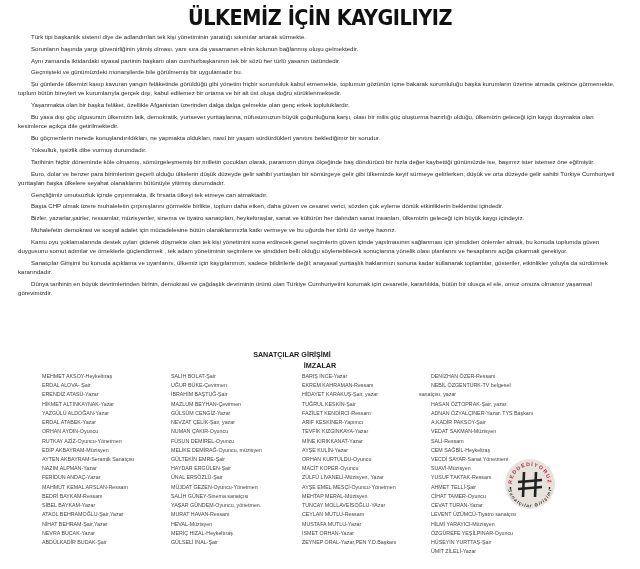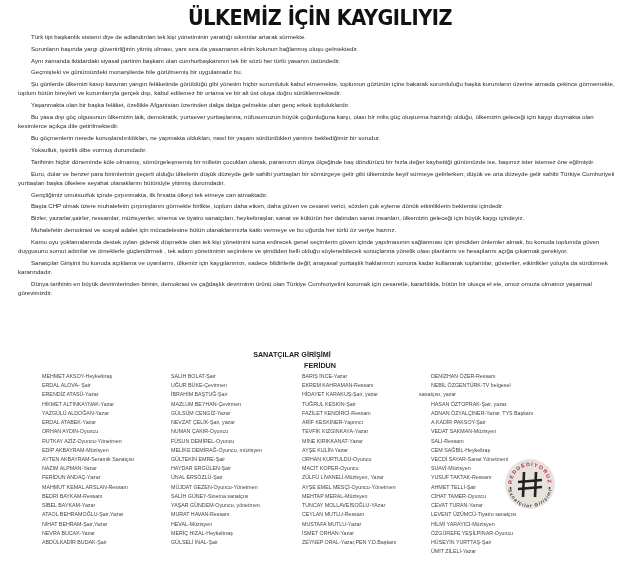--- a/index.html
+++ b/index.html
@@ -38,21 +38,21 @@
   <p class="para">Gençliğimiz umutsuzluk içinde çırpınmakta, ilk fırsatta ülkeyi tek etmeye can atmaktadır.</p>
   <p class="para">Başta CHP olmak üzere muhalefetin çırpınışlarını görmekle birlikte, toplum daha etken, daha güven ve cesaret verici, sözden çok eyleme dönük etkinliklerin beklentisi içindedir.</p>
   <p class="para">Bizler, yazarlar,şairler, ressamlar, müzisyenler, sinema ve tiyatro sanatçıları, heykeltıraşlar, sanat ve kültürün her dalından sanat insanları, ülkemizin geleceği için büyük kaygı içindeyiz.</p>
   <p class="para">Muhalefetin demokrasi ve sosyal adalet için mücadelesine bütün olanaklarımızla katkı vermeye ve bu uğurda her türlü öz veriye hazırız.</p>
   <p class="para">Kamu oyu yoklamalarında destek  oyları  giderek düşmekte olan tek kişi yönetimini sona erdirecek genel seçimlerin güven içinde yapılmasının sağlanması  için şimdiden önlemler almak, bu konuda toplumda güven duygusunu  somut adımlar ve örneklerle güçlendirmek , tek adam yönetiminin seçimlere ve şimdiden belli olduğu söylenebilecek sonuçlarına yönelik olası planlarını  ve hesaplarını açığa çıkarmak gerekiyor.</p>
   <p class="para">Sanatçılar Girişimi  bu konuda açıklama ve uyarılarını, ülkemiz için kaygılarımızı,  sadece bildirilerle değil;  anayasal yurttaşlık haklarımızı sonuna kadar kullanarak toplantılar, gösteriler, etkinlikler yoluyla da sürdürmek kararındadır.</p>
   <p class="para">Dünya tarihinin en büyük devrimlerinden birinin, demokrasi ve çağdaşlık devriminin ürünü olan Türkiye Cumhuriyetini korumak için cesaretle, kararlılıkla, bütün bir ulusça el ele, omuz omuza olmamız yaşamsal görevimizdir.</p>
 </div>
 
 <div class="heading1">SANATÇILAR GİRİŞİMİ</div>
-<div class="heading2">FERİDUN</div>
+<div class="heading2">İMZALAR</div>
 
 <div class="col col1">
     <div>MEHMET AKSOY-Heykeltıraş</div>
     <div>ERDAL ALOVA- Şair</div>
     <div>ERENDİZ ATASÜ-Yazar</div>
     <div>HİKMET ALTINKAYNAK-Yazar</div>
     <div>YAZGÜLÜ ALDOĞAN-Yazar</div>
     <div>ERDAL ATABEK-Yazar</div>
     <div>ORHAN AYDIN-Oyuncu</div>
     <div>RUTKAY AZİZ-Oyuncu-Yönetmen</div>

